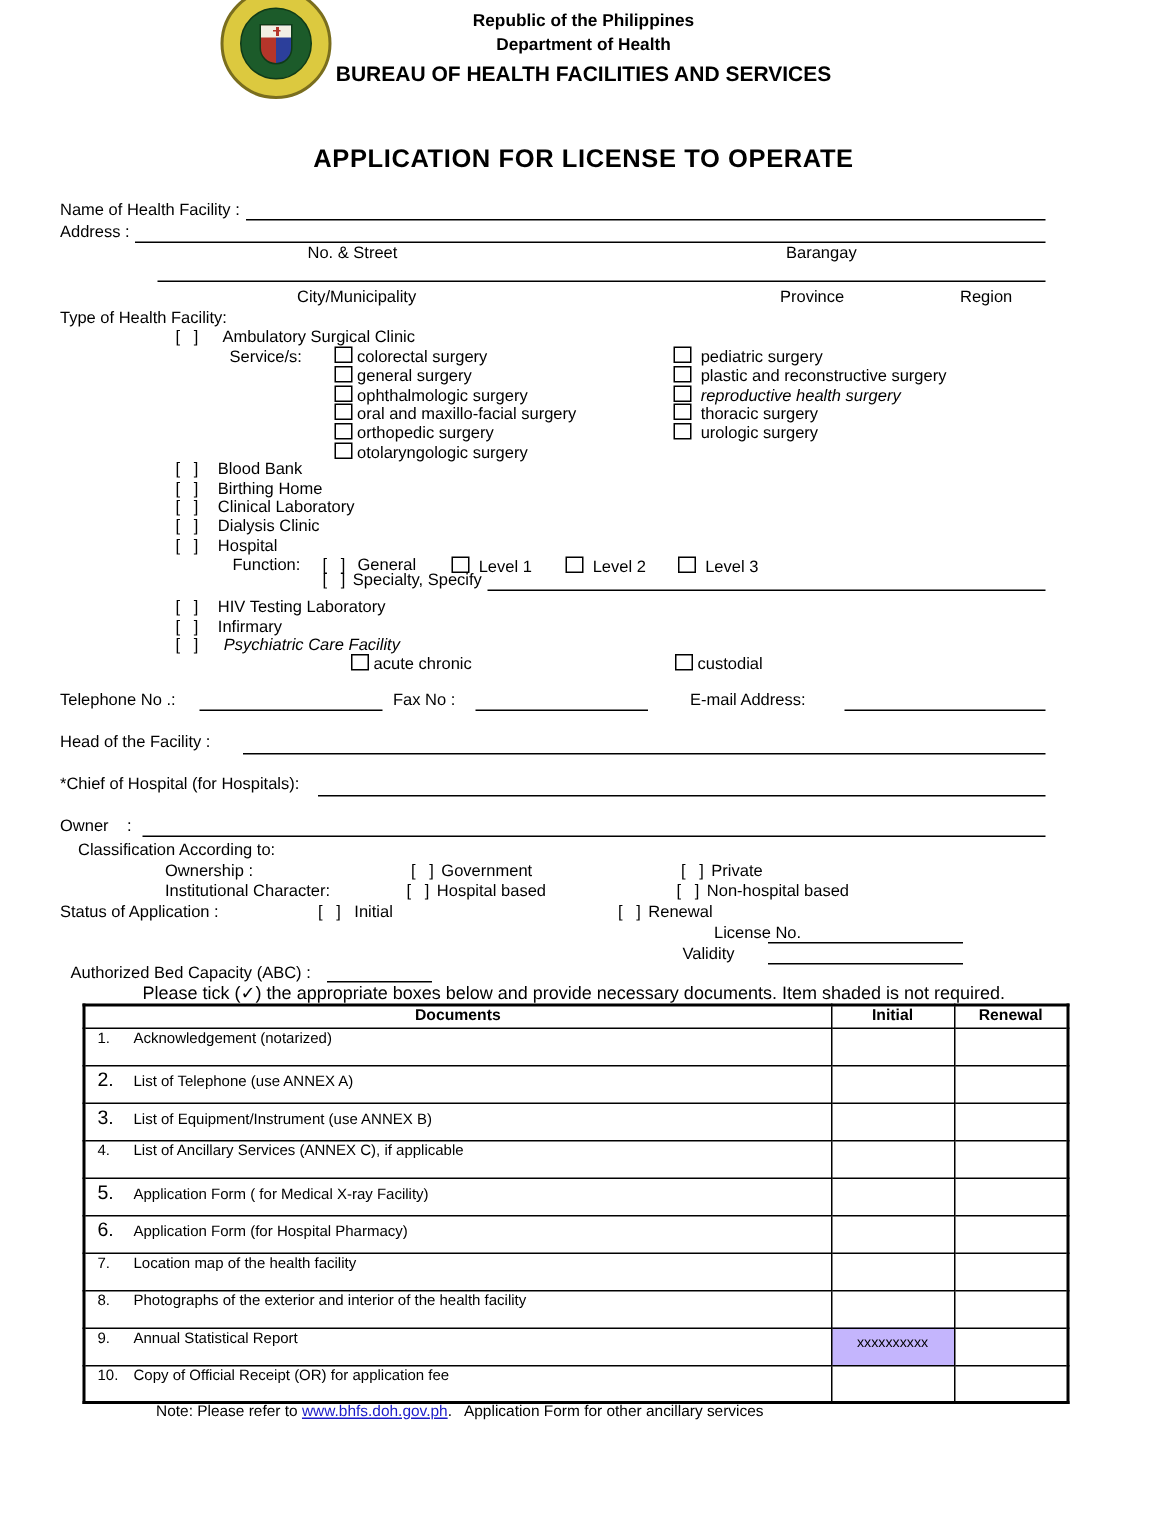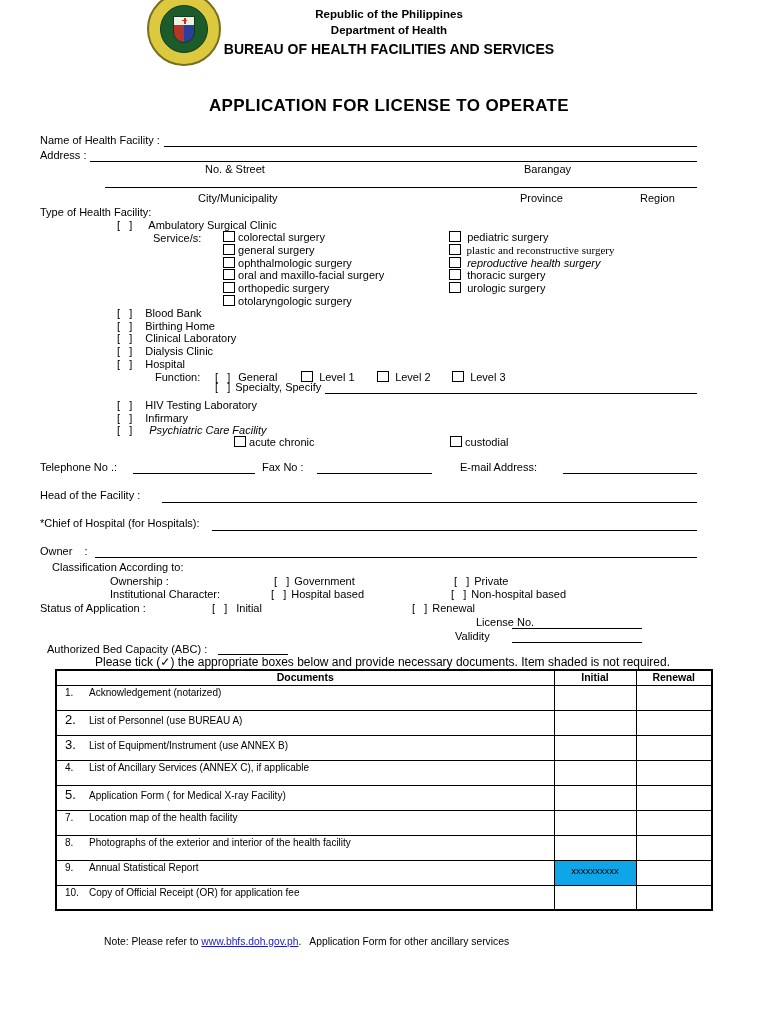--- a/index.html
+++ b/index.html
@@ -87,21 +87,21 @@
   <div class="abs" style="left:153px;top:232px;">Service/s:</div>
 
   <div class="abs" style="left:223px;top:231px;"><span class="cb"></span> <span>colorectal surgery</span></div>
   <div class="abs" style="left:223px;top:244px;"><span class="cb"></span> <span>general surgery</span></div>
   <div class="abs" style="left:223px;top:257px;"><span class="cb"></span> <span>ophthalmologic surgery</span></div>
   <div class="abs" style="left:223px;top:269px;"><span class="cb"></span> <span>oral and maxillo-facial surgery</span></div>
   <div class="abs" style="left:223px;top:282px;"><span class="cb"></span> <span>orthopedic surgery</span></div>
   <div class="abs" style="left:223px;top:295px;"><span class="cb"></span> <span>otolaryngologic surgery</span></div>
 
   <div class="abs" style="left:449px;top:231px;"><span class="cb"></span>&nbsp; <span>pediatric surgery</span></div>
-  <div class="abs" style="left:449px;top:244px;font-family:Liberation Serif, serif;"><span class="cb"></span>&nbsp; <span>plastic and reconstructive surgery</span></div>
+  <div class="abs" style="left:449px;top:244px;"><span class="cb"></span>&nbsp; <span>plastic and reconstructive surgery</span></div>
   <div class="abs" style="left:449px;top:257px;font-style:italic;"><span class="cb"></span>&nbsp; <span>reproductive health surgery</span></div>
   <div class="abs" style="left:449px;top:269px;"><span class="cb"></span>&nbsp; <span>thoracic surgery</span></div>
   <div class="abs" style="left:449px;top:282px;"><span class="cb"></span>&nbsp; <span>urologic surgery</span></div>
 
   <div class="abs" style="left:117px;top:307px;"><span class="bracket">[&nbsp;&nbsp;]</span><span style="margin-left:12px;">Blood Bank</span></div>
   <div class="abs" style="left:117px;top:320px;text-align:center;"><span class="bracket">[&nbsp;&nbsp;]</span><span style="margin-left:12px;">Birthing Home</span></div>
   <div class="abs" style="left:117px;top:332px;"><span class="bracket">[&nbsp;&nbsp;]</span><span style="margin-left:12px;">Clinical Laboratory</span></div>
   <div class="abs" style="left:117px;top:345px;"><span class="bracket">[&nbsp;&nbsp;]</span><span style="margin-left:12px;">Dialysis Clinic</span></div>
   <div class="abs" style="left:117px;top:358px;"><span class="bracket">[&nbsp;&nbsp;]</span><span style="margin-left:12px;">Hospital</span></div>
 
@@ -178,52 +178,57 @@
       <th>Documents</th>
       <th>Initial</th>
       <th>Renewal</th>
     </tr>
     <tr>
       <td class="doc-cell"><span class="num">1.</span><span>Acknowledgement (notarized)</span></td>
       <td></td>
           <td></td>
     </tr>
     <tr class="num-lg">
-      <td class="doc-cell"><span class="num">2.</span><span>List of Personnel (use BUREAU A)</span></td>
+      <td class="doc-cell"><span class="num">2.</span><span>List of Telephone (use ANNEX A)</span></td>
       <td></td>
           <td></td>
     </tr>
     <tr class="num-lg">
       <td class="doc-cell"><span class="num">3.</span><span>List of Equipment/Instrument (use ANNEX B)</span></td>
       <td></td>
           <td></td>
     </tr>
     <tr>
       <td class="doc-cell"><span class="num">4.</span><span>List of Ancillary Services (ANNEX C),  if applicable</span></td>
       <td></td>
           <td></td>
     </tr>
     <tr class="num-lg">
       <td class="doc-cell"><span class="num">5.</span><span>Application Form ( for Medical X-ray Facility)</span></td>
       <td></td>
           <td></td>
     </tr>
+    <tr class="num-lg">
+      <td class="doc-cell"><span class="num">6.</span><span>Application Form (for Hospital Pharmacy)</span></td>
+      <td></td>
+          <td></td>
+    </tr>
     <tr>
       <td class="doc-cell"><span class="num">7.</span><span>Location map of the health facility</span></td>
       <td></td>
           <td></td>
     </tr>
     <tr>
       <td class="doc-cell"><span class="num">8.</span><span>Photographs of the exterior and interior of the health facility</span></td>
       <td></td>
           <td></td>
     </tr>
     <tr>
       <td class="doc-cell"><span class="num">9.</span><span>Annual Statistical Report</span></td>
-      <td class="cell-shaded" style="background: #0ea5e9;">xxxxxxxxxx</td>
+      <td class="cell-shaded" style="background: #c4b5fd;">xxxxxxxxxx</td>
       <td></td>
     </tr>
     <tr>
       <td class="doc-cell"><span class="num">10.</span><span>Copy of Official Receipt (OR) for application fee</span></td>
       <td></td>
           <td></td>
     </tr>
   </tbody>
     </table>
 

